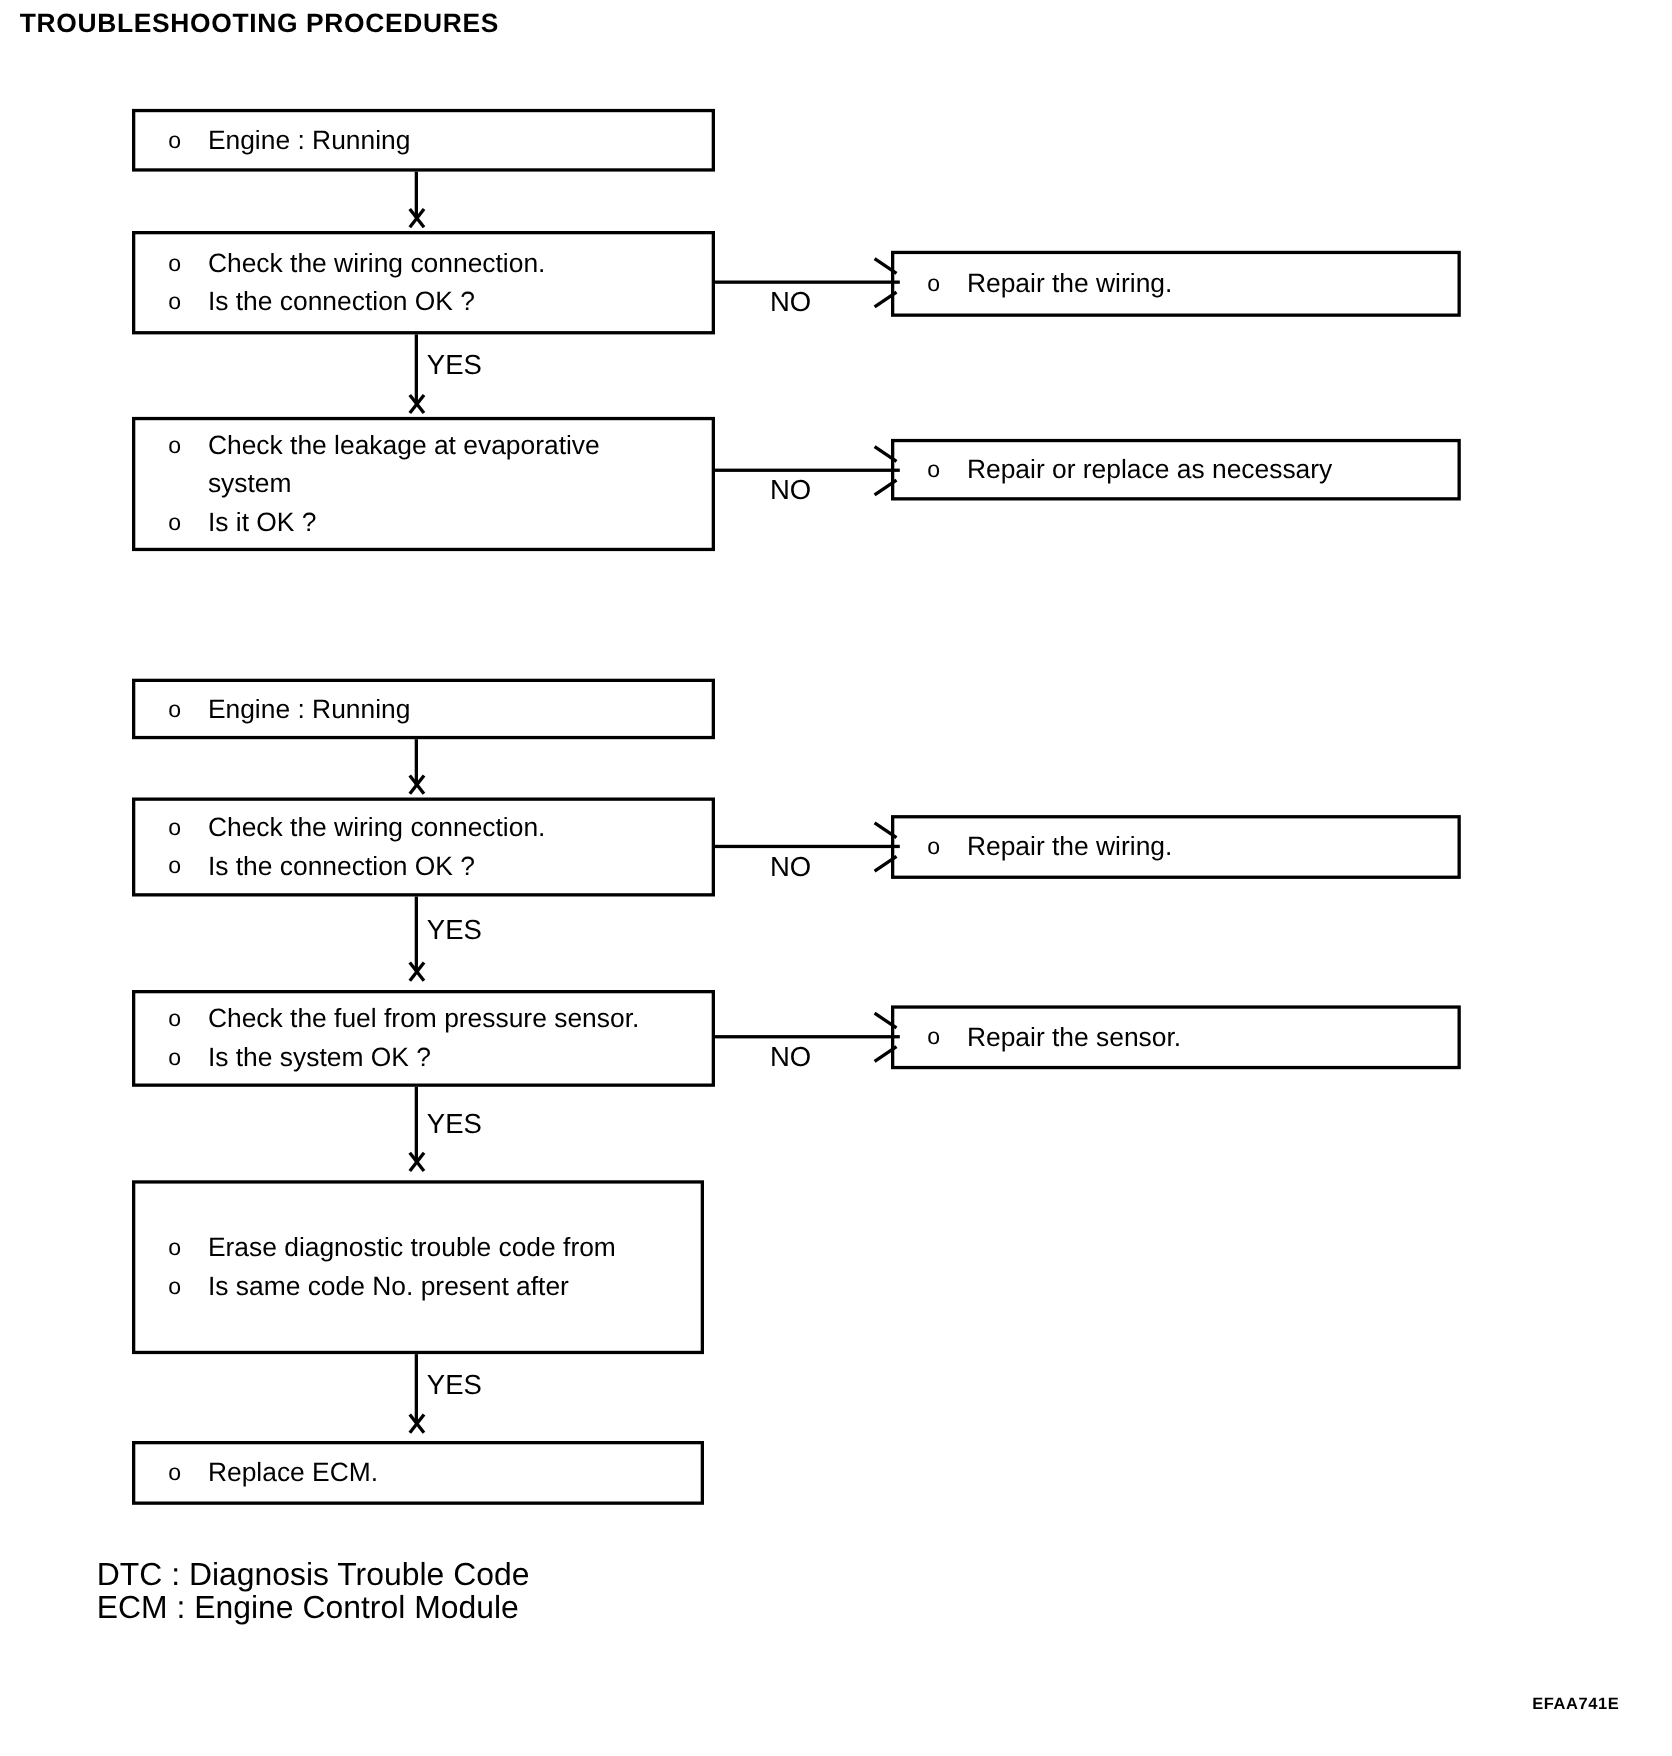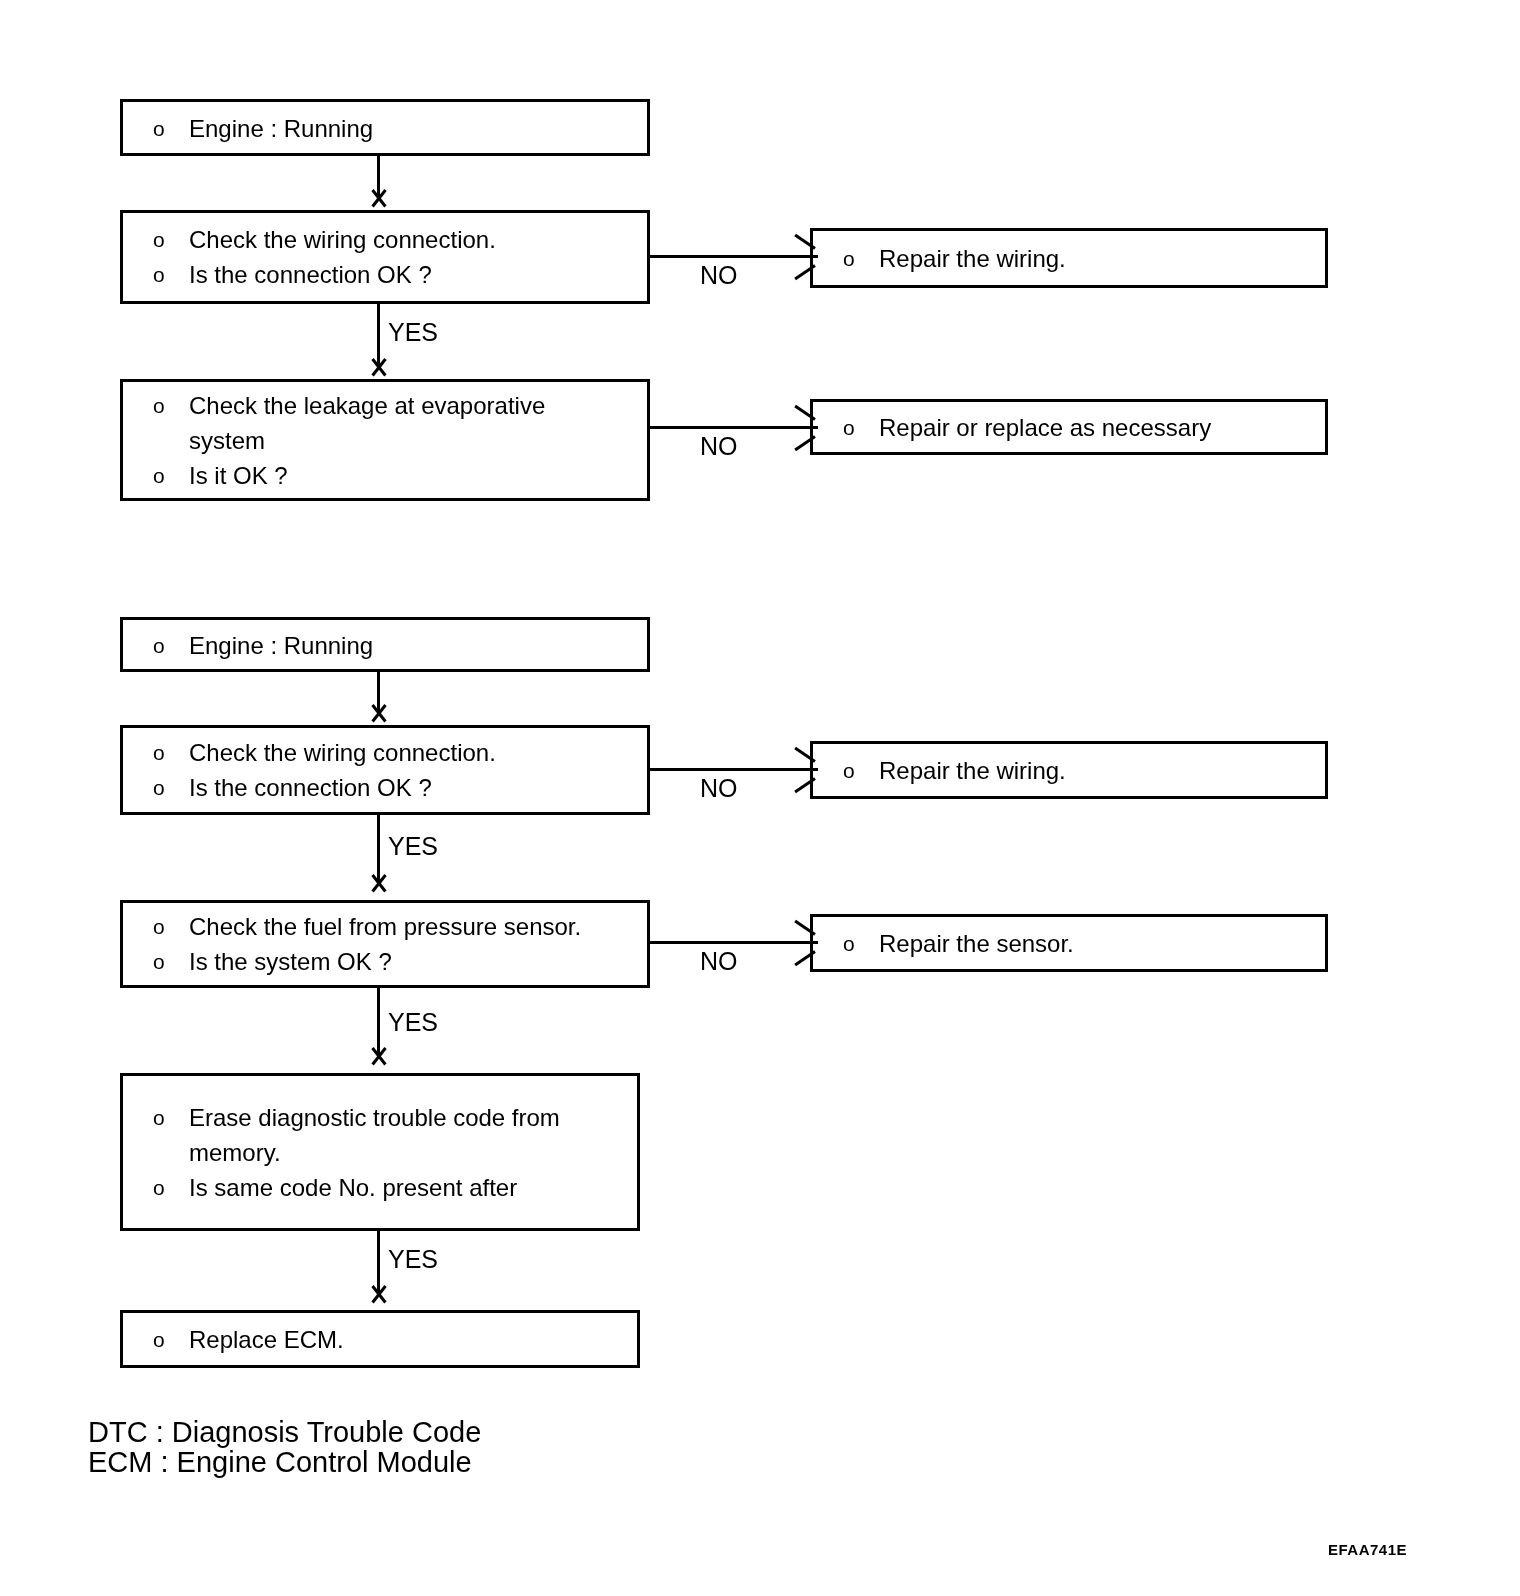--- a/index.html
+++ b/index.html
@@ -145,20 +145,21 @@
     font-weight: bold;
     letter-spacing: 0.5px;
     white-space: nowrap;
   }
 </style>
 </head>
 <body>
 
 <div id="page-root">
 
+  <div class="page-title">TROUBLESHOOTING PROCEDURES</div>
 
   <div id="flow1-boxes">
       <div class="node" style="left: 120px; top: 99px; width: 530px; height: 57px;">
         <div class="node-lines">
           <div class="node-line"><span class="bullet">o</span><span class="line-text">Engine : Running</span></div>
         </div>
       </div>
       <div class="node" style="left: 120px; top: 210px; width: 530px; height: 94px;">
         <div class="node-lines">
           <div class="node-line"><span class="bullet">o</span><span class="line-text">Check the wiring connection.</span></div>
@@ -223,21 +224,20 @@
         </div>
       </div>
       <div class="node" style="left: 810px; top: 914px; width: 518px; height: 58px;">
         <div class="node-lines">
           <div class="node-line"><span class="bullet">o</span><span class="line-text">Repair the sensor.</span></div>
         </div>
       </div>
       <div class="node" style="left: 120px; top: 1073px; width: 520px; height: 158px;">
         <div class="node-lines">
           <div class="node-line"><span class="bullet">o</span><span class="line-text">Erase diagnostic trouble code from</span></div>
-          <div class="node-line line-cont"><span class="bullet">o</span><span class="line-text">memory.</span></div>
           <div class="node-line"><span class="bullet">o</span><span class="line-text">Is same code No. present after</span></div>
         </div>
       </div>
       <div class="node" style="left: 120px; top: 1310px; width: 520px; height: 58px;">
         <div class="node-lines">
           <div class="node-line"><span class="bullet">o</span><span class="line-text">Replace ECM.</span></div>
         </div>
       </div>
     </div>
 
@@ -262,15 +262,15 @@
 
   <div class="vline" style="left:377px; top:1231px; height:62px;"></div>
   <div class="arrow-down" style="left:364px; top:1288px;"></div>
   <div class="edge-label" style="left:388px; top:1245px;">YES</div>
 
   <div id="legend-block">
       <div class="legend-line" style="left: 88px; top: 1417px;">DTC : Diagnosis Trouble Code</div>
       <div class="legend-line" style="left: 88px; top: 1447px;">ECM : Engine Control Module</div>
     </div>
 
-  <div class="figure-id" style="left:1328px; top:1541px;">EFAA741E</div>
+  <div class="figure-id" style="left:1393px; top:1541px;">EFAA741E</div>
 
 </div>
 
 </body></html>

